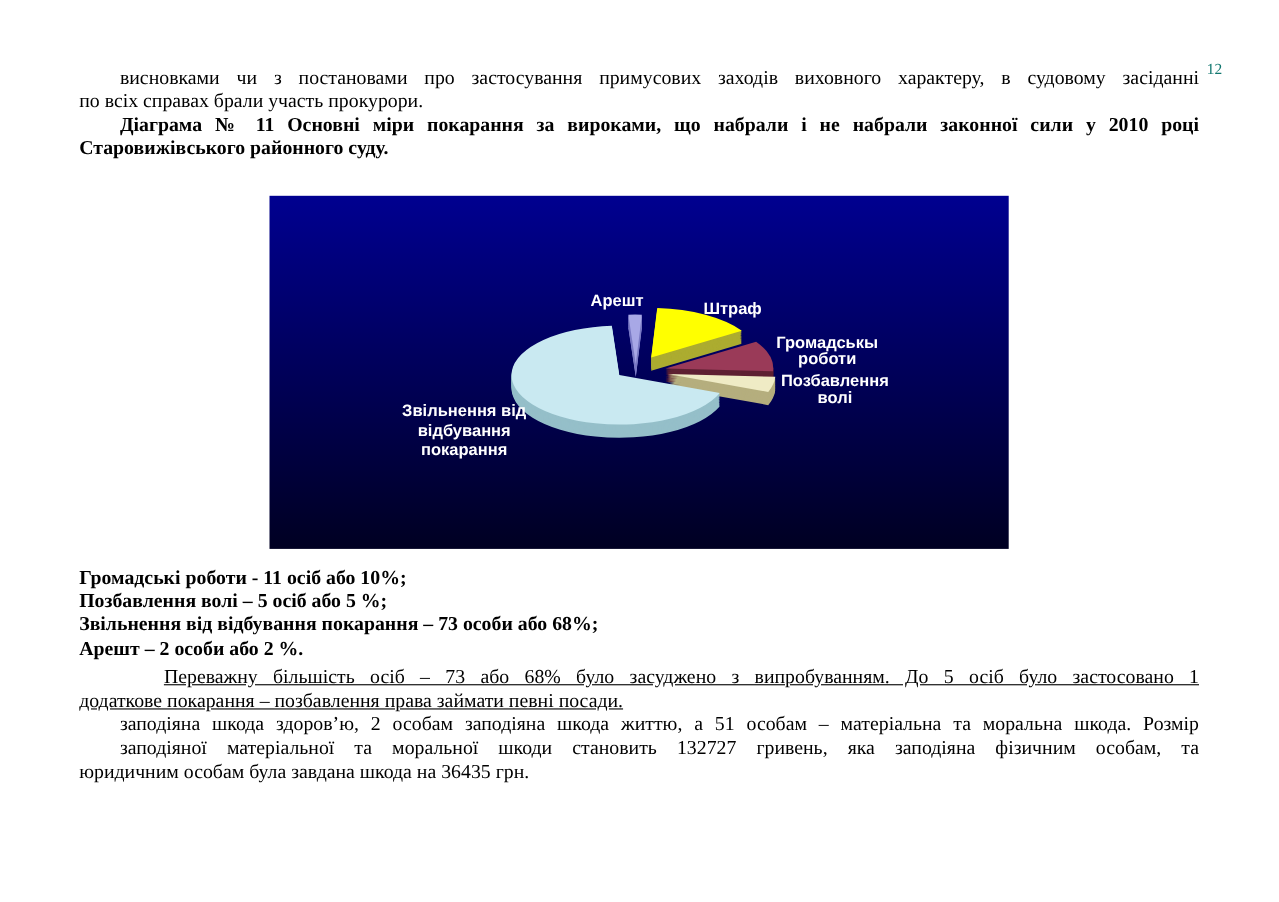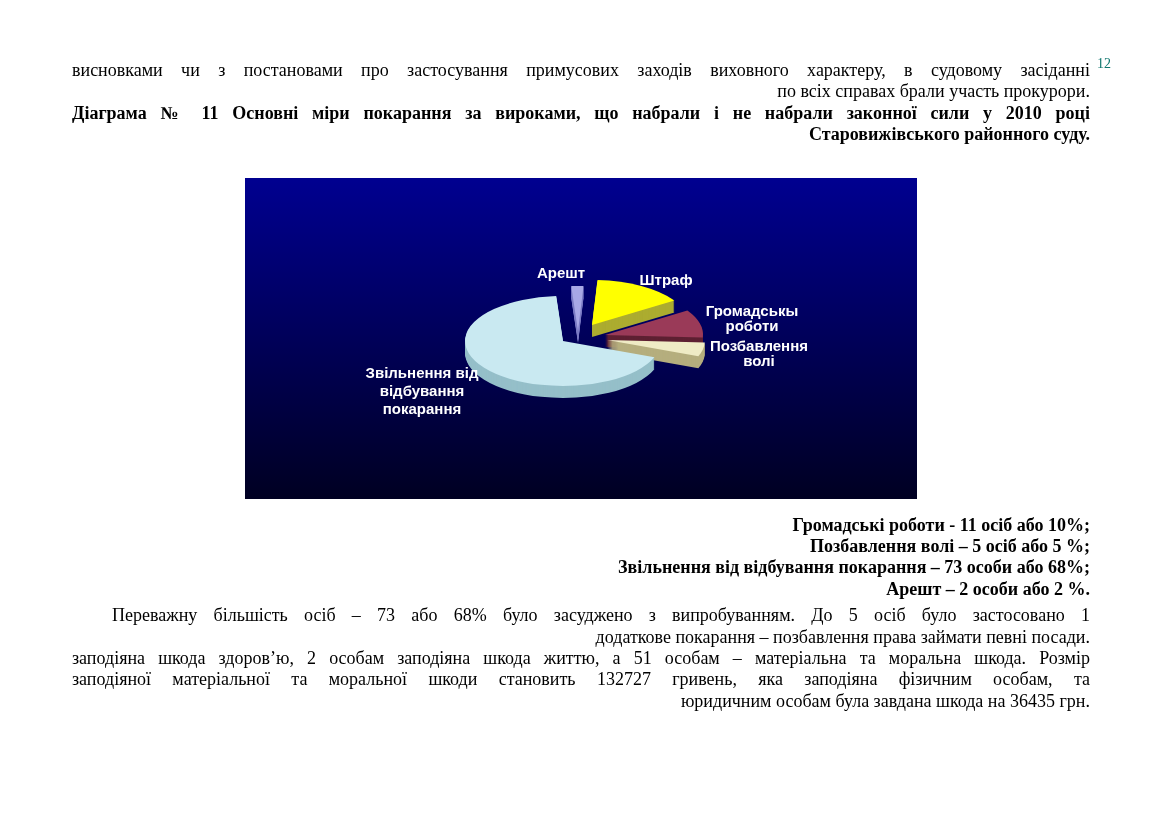--- a/index.html
+++ b/index.html
@@ -9,38 +9,38 @@
   }
   .page-number{
     position:absolute;top:56px;right:52px;
     font-size:14px;color:#0f766e;
   }
   .doc{
     padding:60px 73px 0 72px;
     font-size:18px;line-height:21.4px;
   }
   .tline{white-space:normal;}
-  .jline{text-align:justify;text-align-last:justify;}
-  .lline{text-align:right;}
+  .jline{text-align:justify;text-align-last:justify;margin-left:37px;}
+  .lline{text-align:left;}
   .ind{text-indent:40px;}
   .bold{font-weight:bold;}
   .chart{
     width:672px;height:321px;
     margin:32px 0 16px 173px;
     position:relative;
   }
   .chart svg{display:block;width:672px;height:321px;}
   .slice-label{
     fill:#ffffff;
     font-family:"Liberation Sans", sans-serif;
     font-weight:bold;font-size:15px;
     text-anchor:middle;
   }
   .stats{margin-top:16px;font-weight:bold;}
-  .para3{margin-top:5px;}
+  .para3{margin-top:5px;text-decoration:underline;}
 </style>
 </head>
 <body>
 
 <div class="page-number">12</div>
 
 <div class="doc">
 
   <div>
     <div class="tline jline">висновками чи з постановами про застосування примусових заходів виховного характеру, в судовому засіданні</div>

